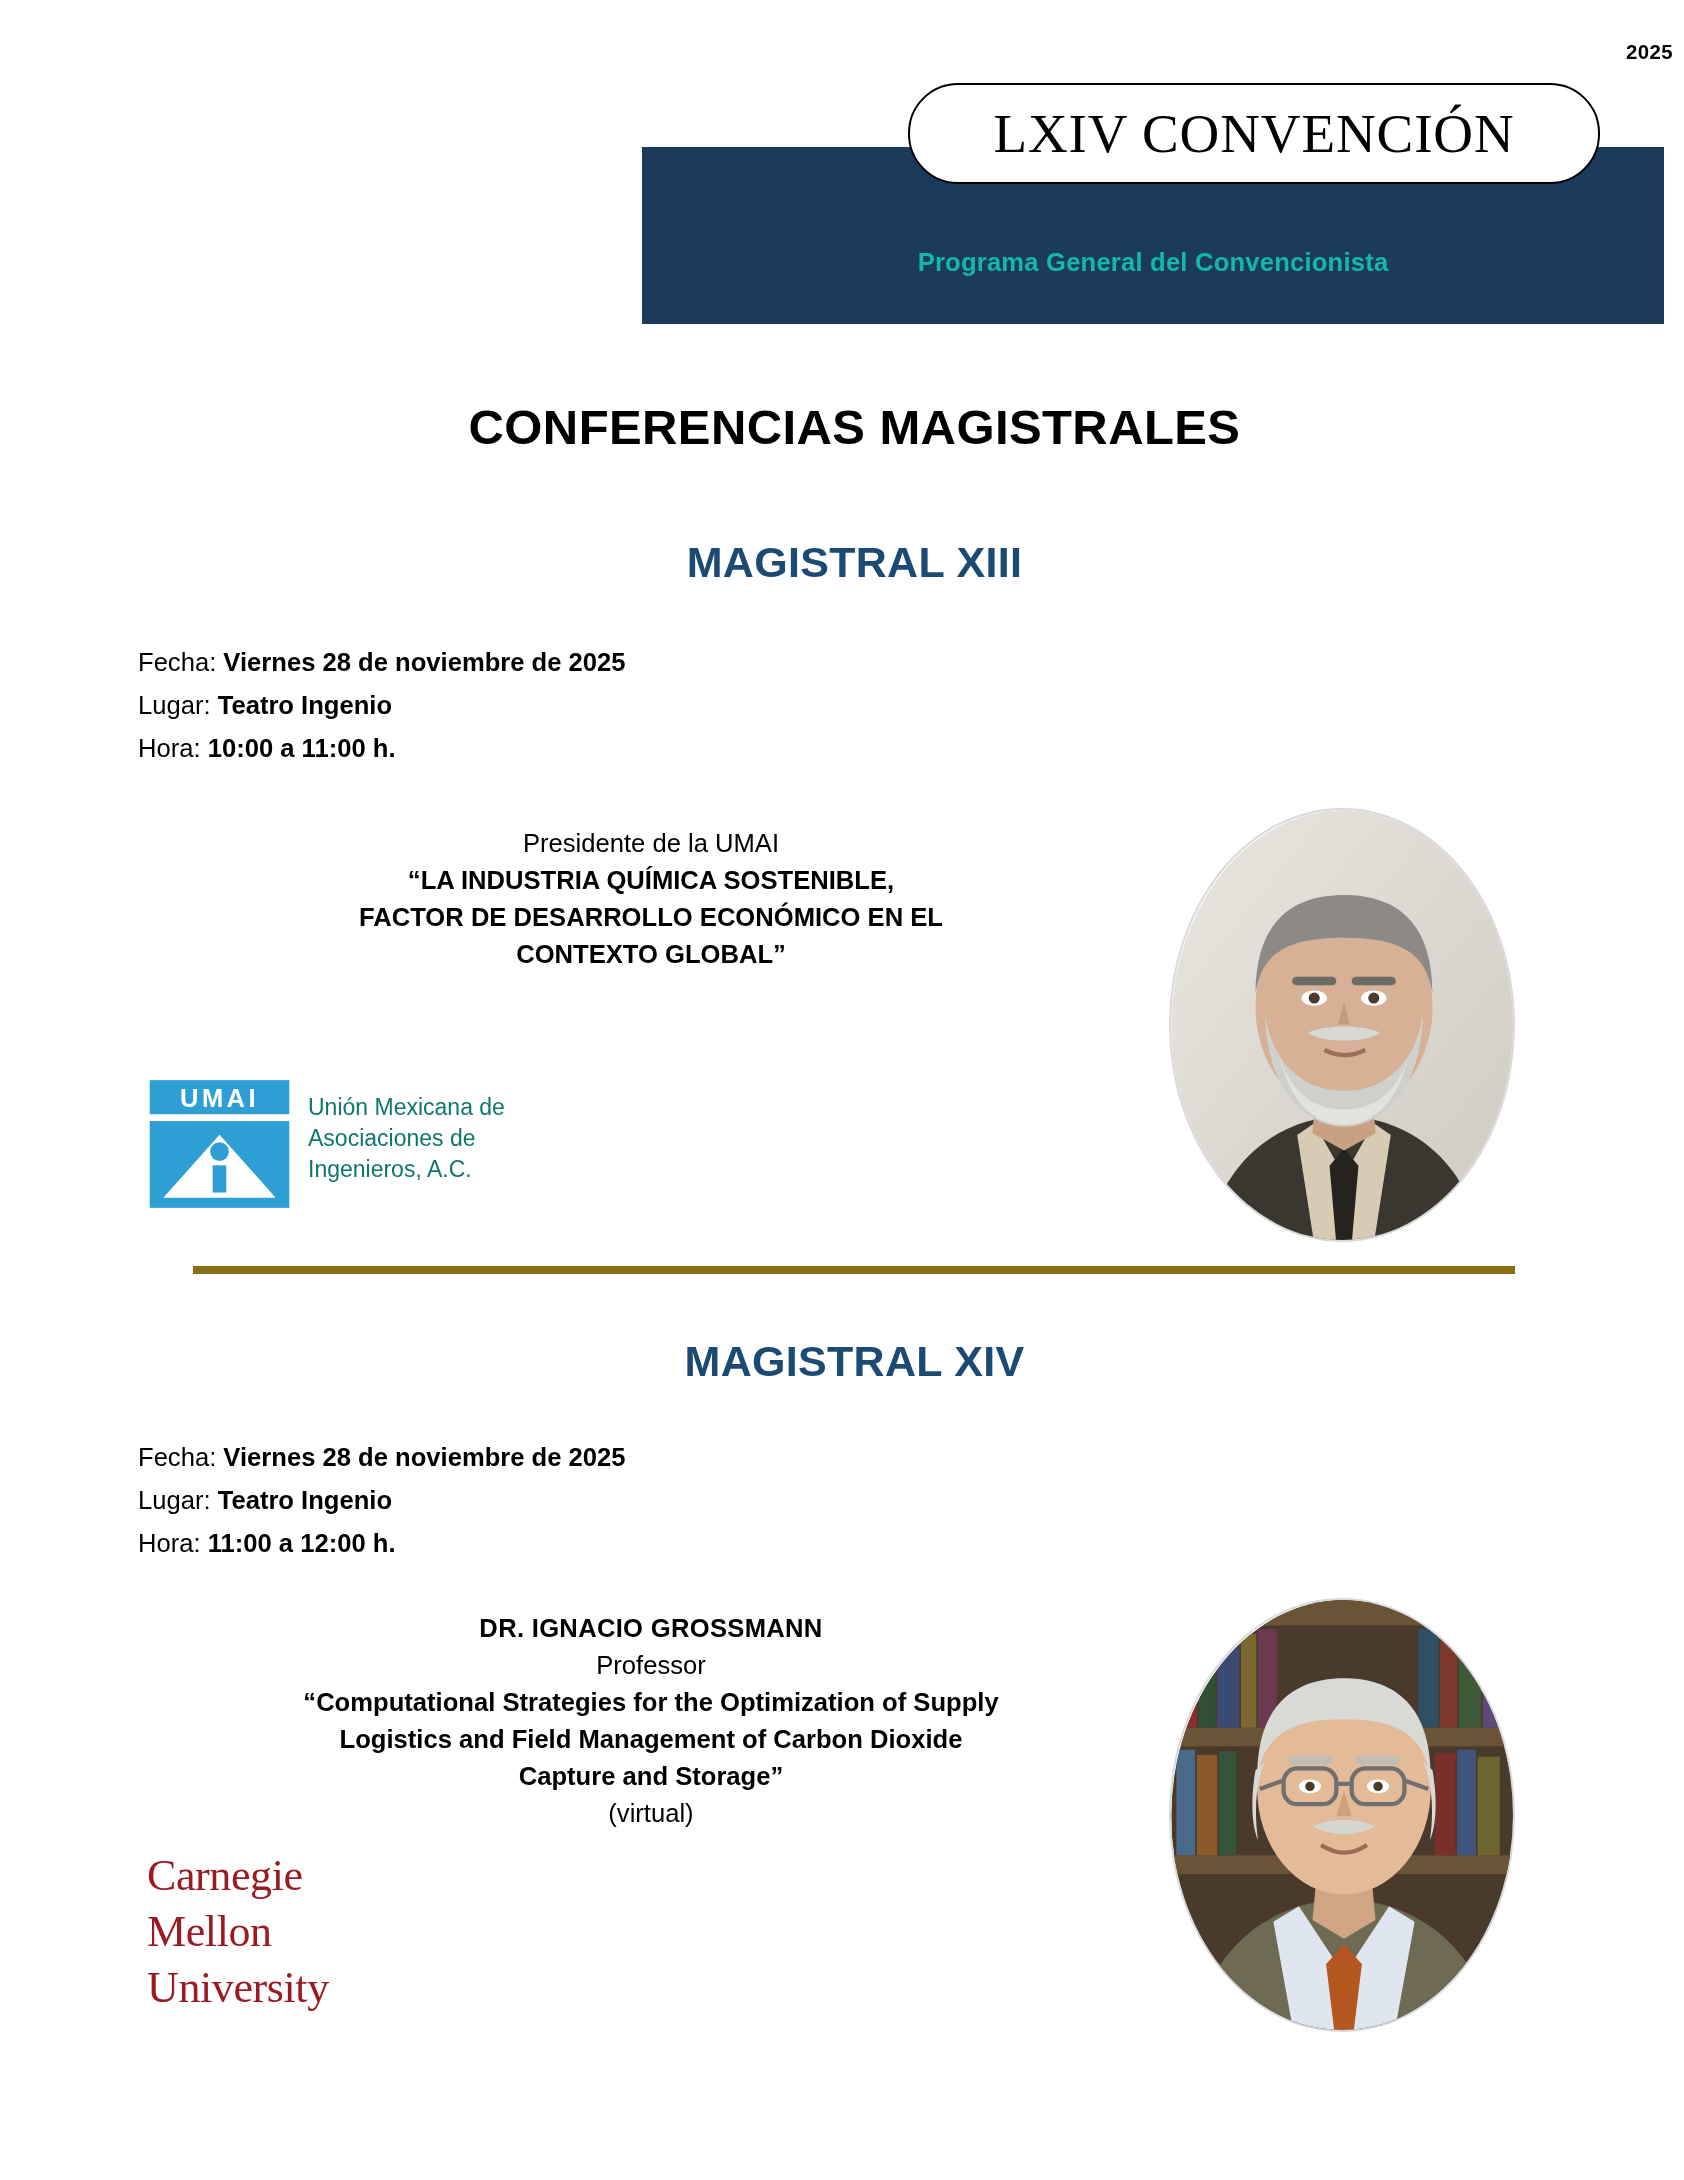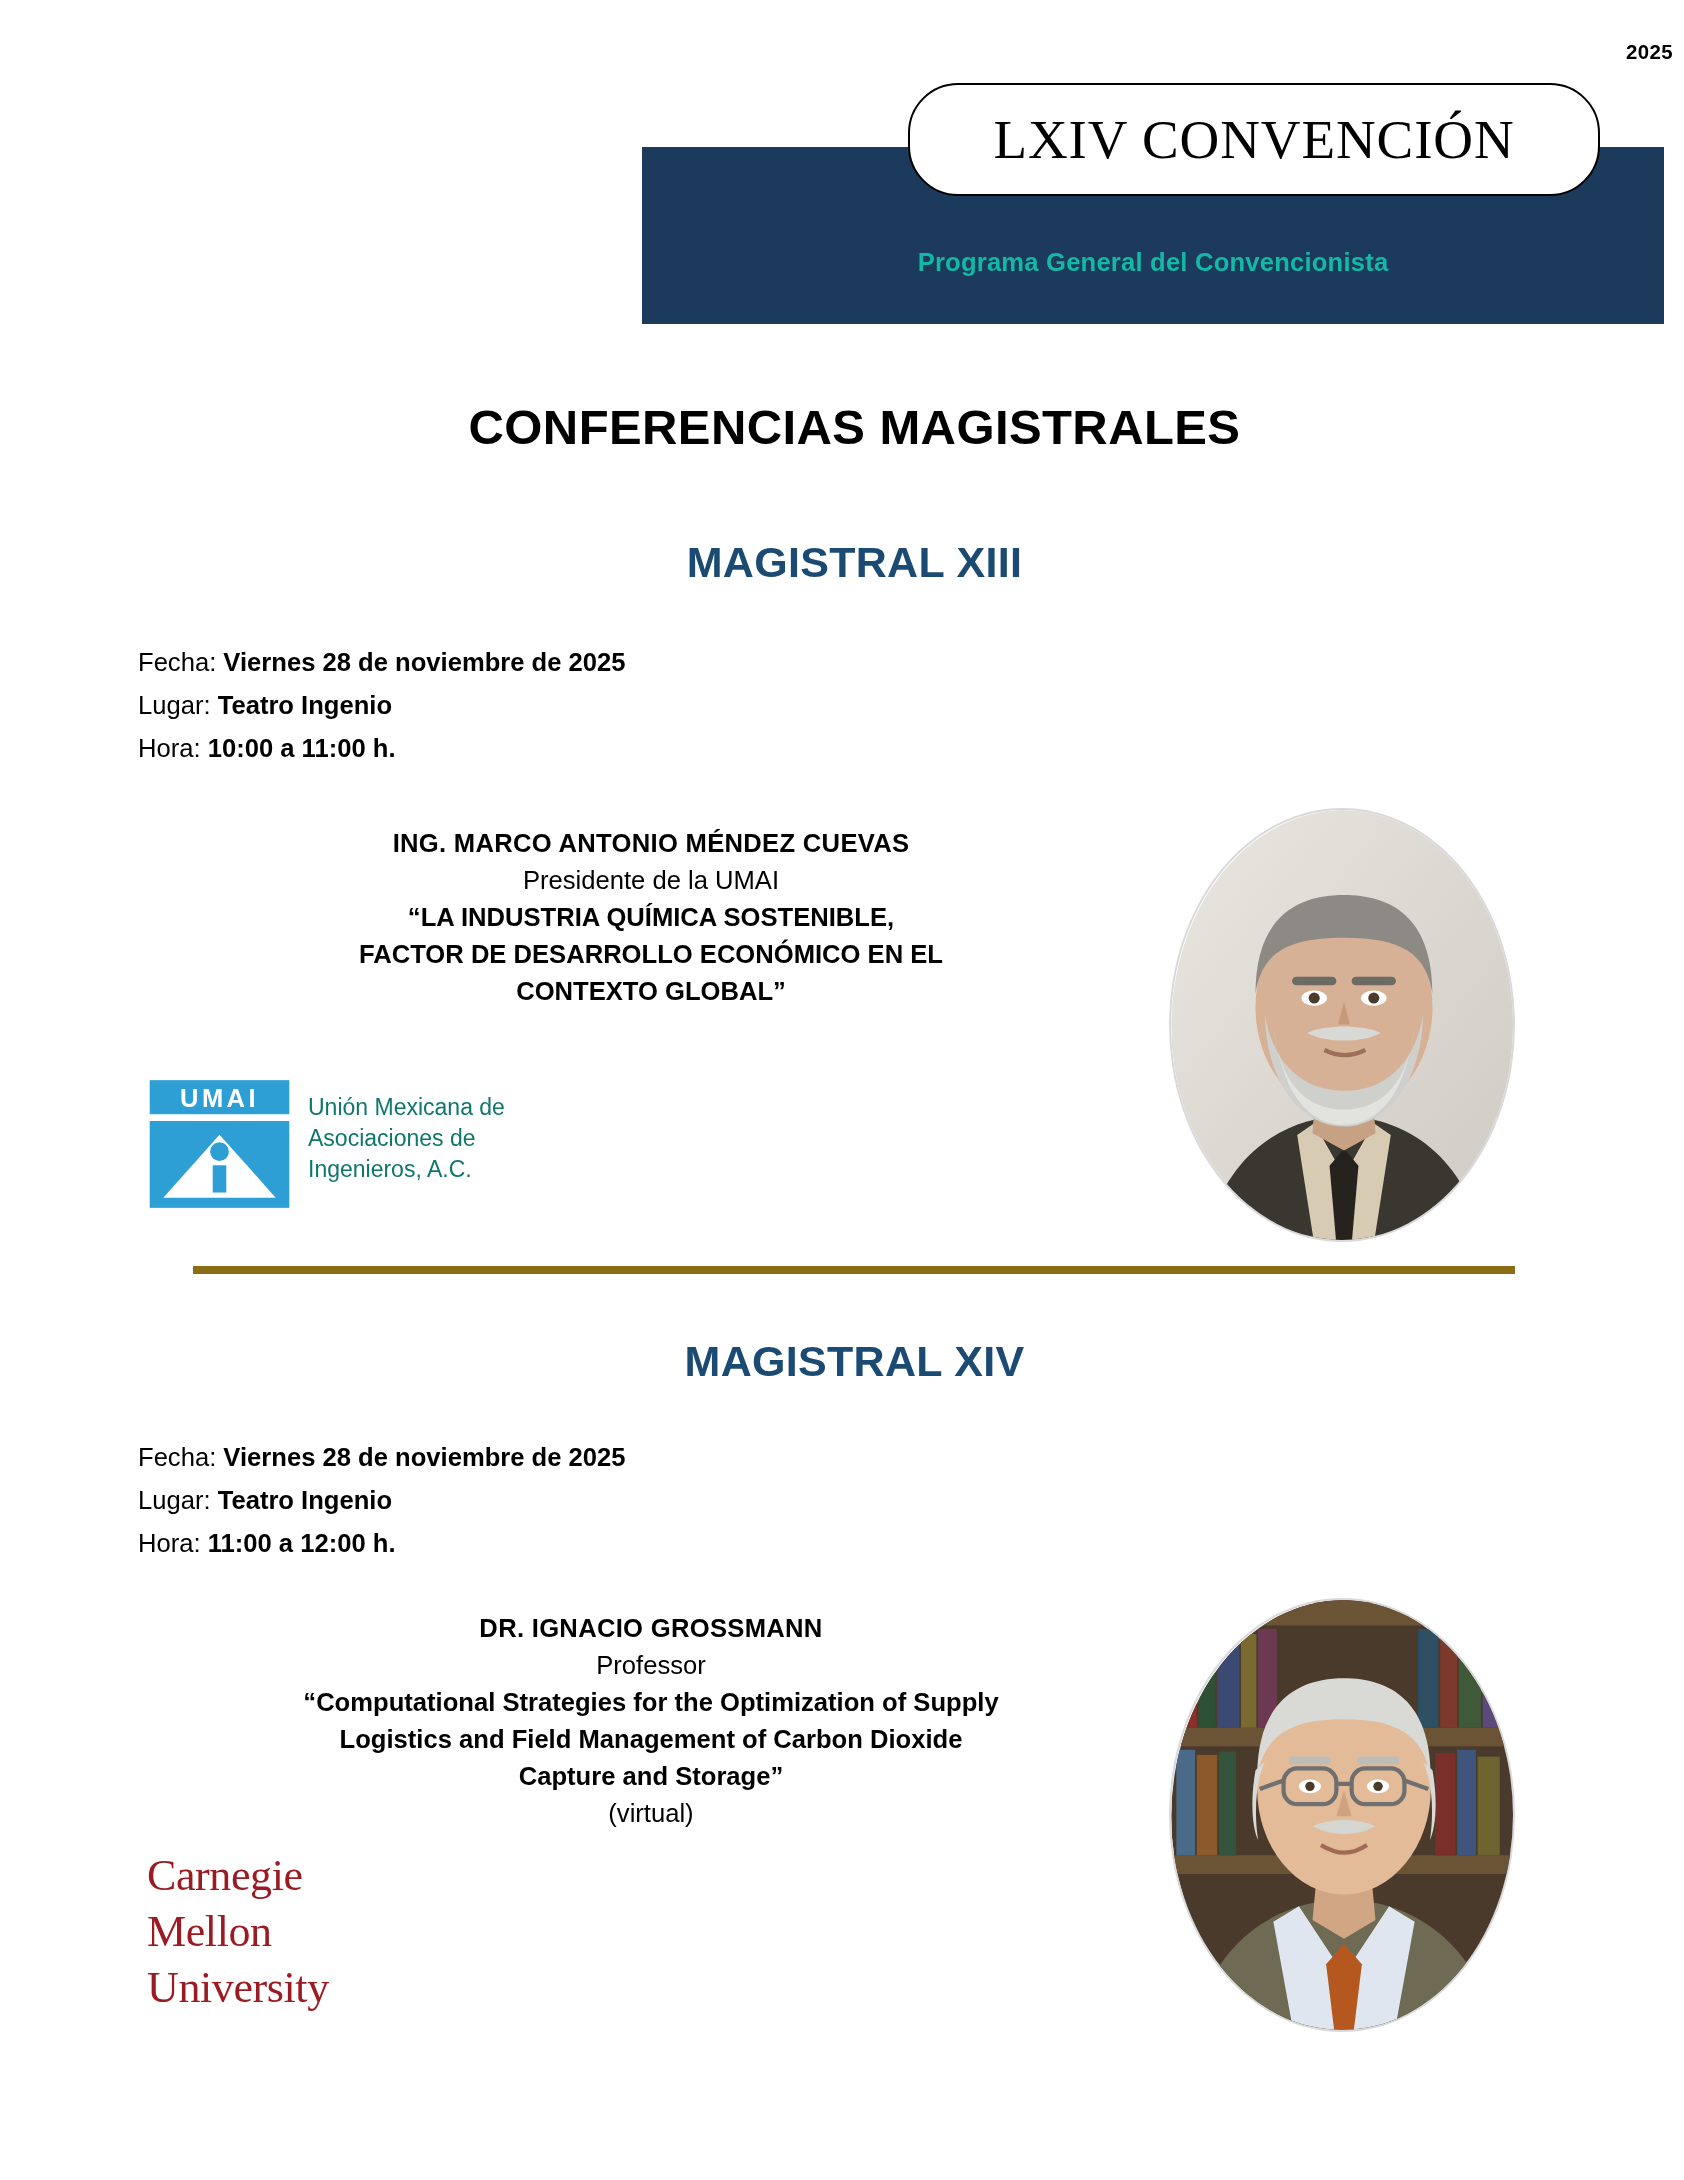--- a/index.html
+++ b/index.html
@@ -53,21 +53,21 @@
     font-size: 25.6px;
     font-weight: bold;
     letter-spacing: 0.2px;
   }
 
   .header-pill {
     position: absolute;
     left: 896px;
     top: 83px;
     width: 692px;
-    height: 113px;
+    height: 101px;
     background: #ffffff;
     border: 2.6px solid #000000;
     border-radius: 50px;
     box-sizing: border-box;
     display: flex;
     align-items: center;
     justify-content: center;
   }
   .header-pill-text {
     font-family: "Liberation Serif", serif;
@@ -209,21 +209,20 @@
     </div>
     <div>
       <span class="lbl">Lugar: </span><span class="val">Teatro Ingenio</span>
     </div>
     <div>
       <span class="lbl">Hora: </span><span class="val">10:00 a 11:00 h.</span>
     </div>
   </div>
 
   <div class="speaker-block" style="left:162px; top:825px; width:954px;">
-    <div class="speaker-name">ING. MARCO ANTONIO MÉNDEZ CUEVAS</div>
     <div class="speaker-role">Presidente de la UMAI</div>
     <div class="speaker-talk">“LA INDUSTRIA QUÍMICA SOSTENIBLE,</div>
     <div class="speaker-talk">FACTOR DE DESARROLLO ECONÓMICO EN EL</div>
     <div class="speaker-talk">CONTEXTO GLOBAL”</div>
   </div>
 
   <div class="photo" style="left:1157px; top:808px; width:346px; height:434px;">
     <svg width="346" height="434" viewBox="0 0 406 510">
       <defs>
         <clipPath id="ov1">

